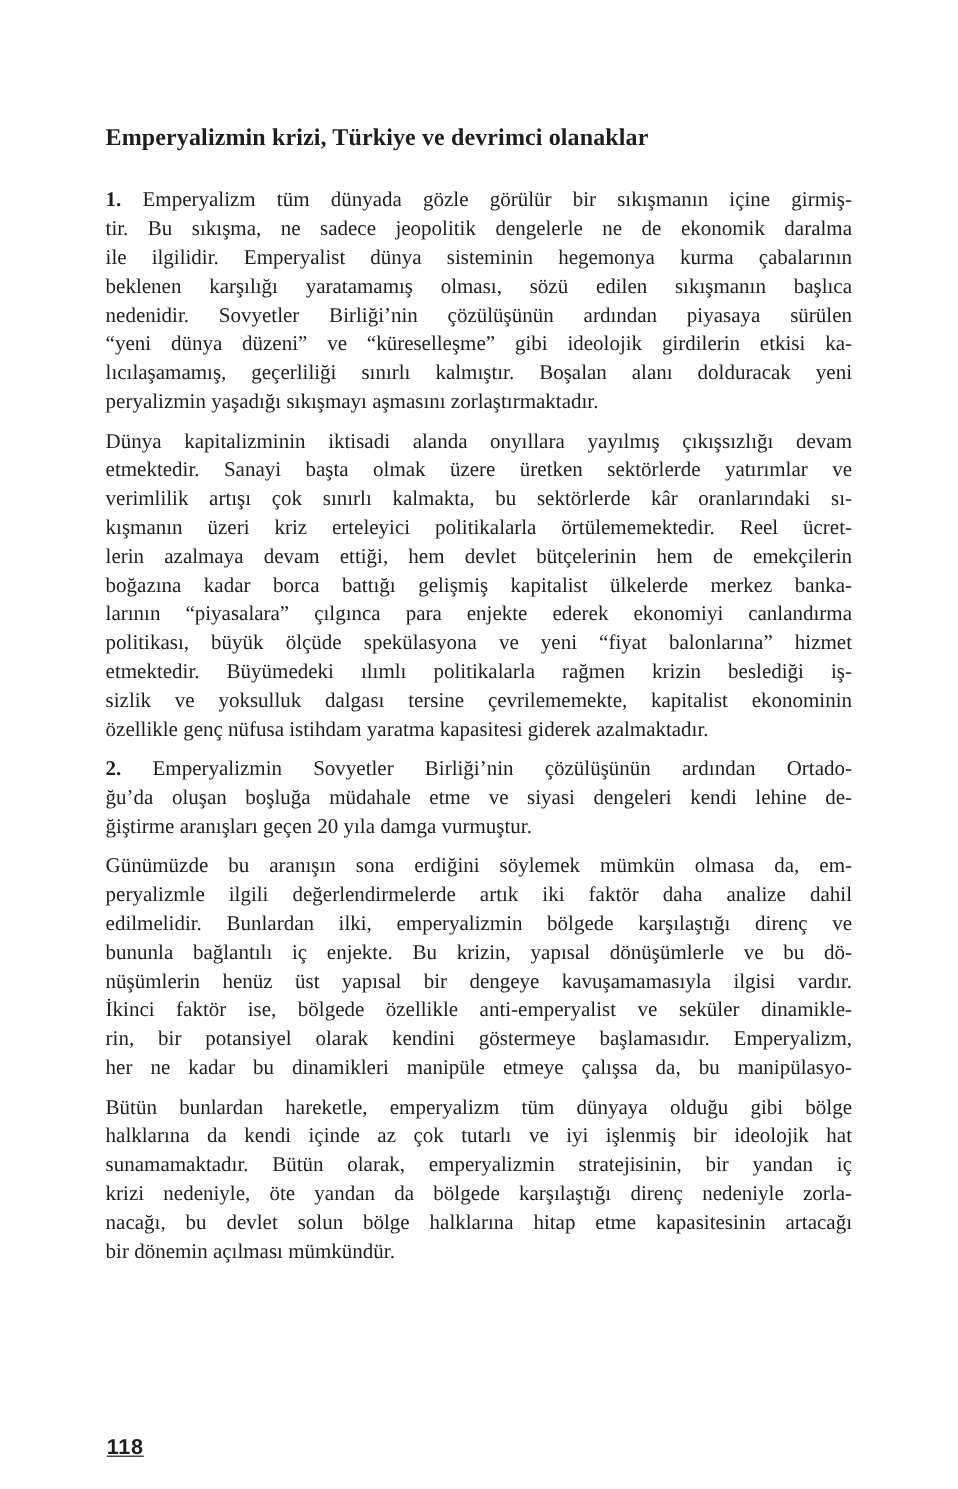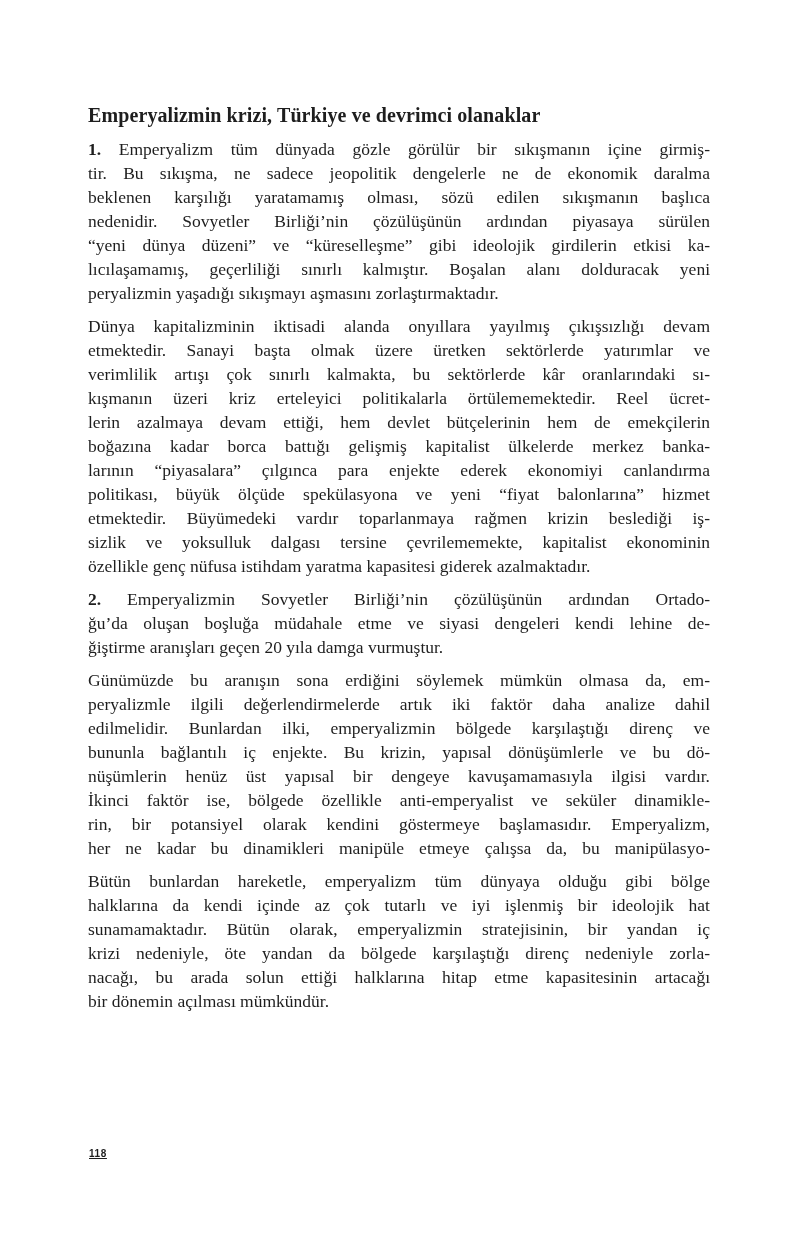--- a/index.html
+++ b/index.html
@@ -25,75 +25,76 @@
     width: 622px;
     color: #1e1e1e;
     font-family: "Liberation Serif", "DejaVu Serif", serif;
     font-size: 17.5px;
     line-height: 24px;
   }
   .page-title {
     font-size: 20px;
     line-height: 26px;
     font-weight: bold;
-    margin: 0 0 9px 0;
+    margin: 0 0 26px 0;
     letter-spacing: 0.1px;
   }
   .paragraph {
     margin: 0 0 9px 0;
   }
   .line {
     text-align: justify;
     text-align-last: justify;
     white-space: normal;
   }
   .line.last {
     text-align-last: left;
   }
   .par-num {
     font-weight: bold;
   }
   .page-number {
     position: absolute;
     left: 89px;
-    top: 1148px;
+    top: 1196px;
     font-family: "Liberation Sans", "DejaVu Sans", sans-serif;
     font-weight: bold;
-    font-size: 10px;
+    font-size: 18px;
     letter-spacing: 0.6px;
     color: #1e1e1e;
     text-decoration: underline;
   }
 </style>
 </head>
 <body>
 
 <div class="book-page">
   <div class="content">
     <h1 class="page-title">Emperyalizmin krizi, Türkiye ve devrimci olanaklar</h1>
     <div id="paragraphs">
         <div class="paragraph">
           <div class="line"><b class="par-num">1.</b> Emperyalizm tüm dünyada gözle görülür bir sıkışmanın içine girmiş-</div>
           <div class="line">tir. Bu sıkışma, ne sadece jeopolitik dengelerle ne de ekonomik daralma</div>
+          <div class="line">ile ilgilidir. Emperyalist dünya sisteminin hegemonya kurma çabalarının</div>
           <div class="line">beklenen karşılığı yaratamamış olması, sözü edilen sıkışmanın başlıca</div>
           <div class="line">nedenidir. Sovyetler Birliği’nin çözülüşünün ardından piyasaya sürülen</div>
           <div class="line">“yeni dünya düzeni” ve “küreselleşme” gibi ideolojik girdilerin etkisi ka-</div>
           <div class="line">lıcılaşamamış, geçerliliği sınırlı kalmıştır. Boşalan alanı dolduracak yeni</div>
           <div class="line last">peryalizmin yaşadığı sıkışmayı aşmasını zorlaştırmaktadır.</div>
         </div>
         <div class="paragraph">
           <div class="line">Dünya kapitalizminin iktisadi alanda onyıllara yayılmış çıkışsızlığı devam</div>
           <div class="line">etmektedir. Sanayi başta olmak üzere üretken sektörlerde yatırımlar ve</div>
           <div class="line">verimlilik artışı çok sınırlı kalmakta, bu sektörlerde kâr oranlarındaki sı-</div>
           <div class="line">kışmanın üzeri kriz erteleyici politikalarla örtülememektedir. Reel ücret-</div>
           <div class="line">lerin azalmaya devam ettiği, hem devlet bütçelerinin hem de emekçilerin</div>
           <div class="line">boğazına kadar borca battığı gelişmiş kapitalist ülkelerde merkez banka-</div>
           <div class="line">larının “piyasalara” çılgınca para enjekte ederek ekonomiyi canlandırma</div>
           <div class="line">politikası, büyük ölçüde spekülasyona ve yeni “fiyat balonlarına” hizmet</div>
-          <div class="line">etmektedir. Büyümedeki vardır toparlanmaya rağmen krizin beslediği iş-</div>
+          <div class="line">etmektedir. Büyümedeki ılımlı politikalarla rağmen krizin beslediği iş-</div>
           <div class="line">sizlik ve yoksulluk dalgası tersine çevrilememekte, kapitalist ekonominin</div>
           <div class="line last">özellikle genç nüfusa istihdam yaratma kapasitesi giderek azalmaktadır.</div>
         </div>
         <div class="paragraph">
           <div class="line"><b class="par-num">2.</b> Emperyalizmin Sovyetler Birliği’nin çözülüşünün ardından Ortado-</div>
           <div class="line">ğu’da oluşan boşluğa müdahale etme ve siyasi dengeleri kendi lehine de-</div>
           <div class="line last">ğiştirme aranışları geçen 20 yıla damga vurmuştur.</div>
         </div>
         <div class="paragraph">
           <div class="line">Günümüzde bu aranışın sona erdiğini söylemek mümkün olmasa da, em-</div>
@@ -103,19 +104,19 @@
           <div class="line">nüşümlerin henüz üst yapısal bir dengeye kavuşamamasıyla ilgisi vardır.</div>
           <div class="line">İkinci faktör ise, bölgede özellikle anti-emperyalist ve seküler dinamikle-</div>
           <div class="line">rin, bir potansiyel olarak kendini göstermeye başlamasıdır. Emperyalizm,</div>
           <div class="line">her ne kadar bu dinamikleri manipüle etmeye çalışsa da, bu manipülasyo-</div>
         </div>
         <div class="paragraph">
           <div class="line">Bütün bunlardan hareketle, emperyalizm tüm dünyaya olduğu gibi bölge</div>
           <div class="line">halklarına da kendi içinde az çok tutarlı ve iyi işlenmiş bir ideolojik hat</div>
           <div class="line">sunamamaktadır. Bütün olarak, emperyalizmin stratejisinin, bir yandan iç</div>
           <div class="line">krizi nedeniyle, öte yandan da bölgede karşılaştığı direnç nedeniyle zorla-</div>
-          <div class="line">nacağı, bu arada solun ettiği halklarına hitap etme kapasitesinin artacağı</div>
+          <div class="line">nacağı, bu devlet solun bölge halklarına hitap etme kapasitesinin artacağı</div>
           <div class="line last">bir dönemin açılması mümkündür.</div>
         </div>
       </div>
   </div>
   <div class="page-number">118</div>
 </div>
 
 </body></html>

